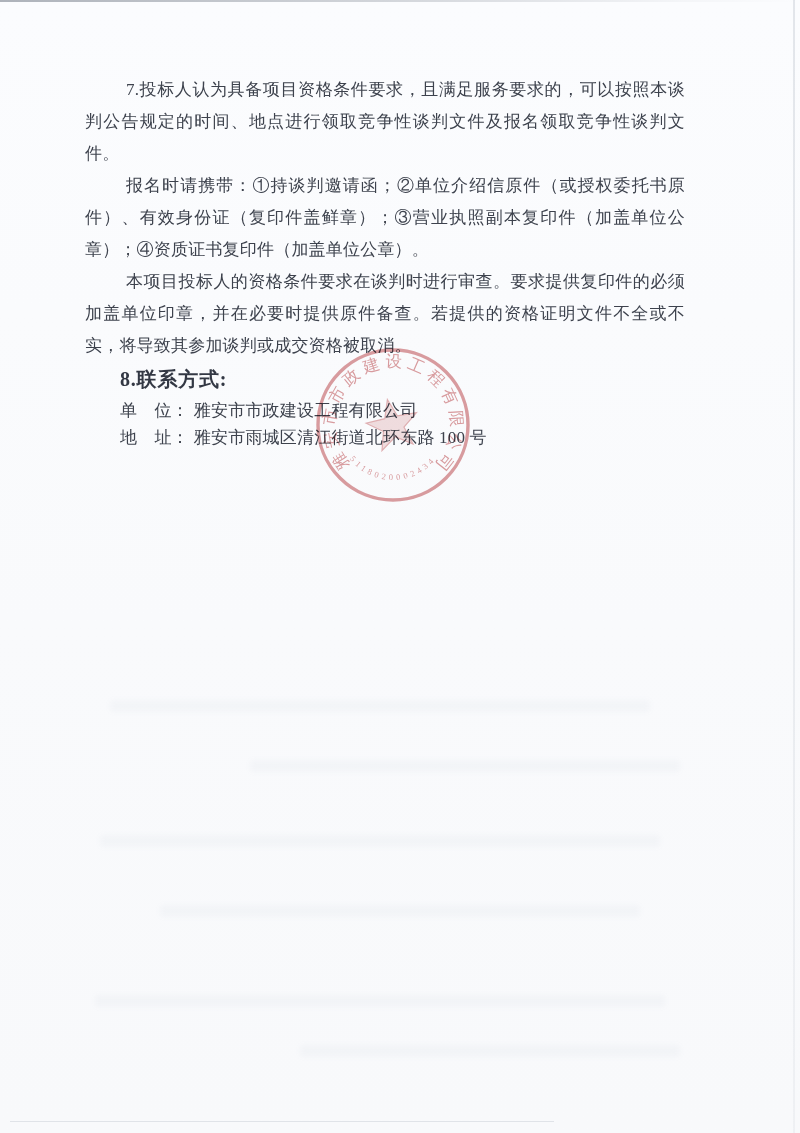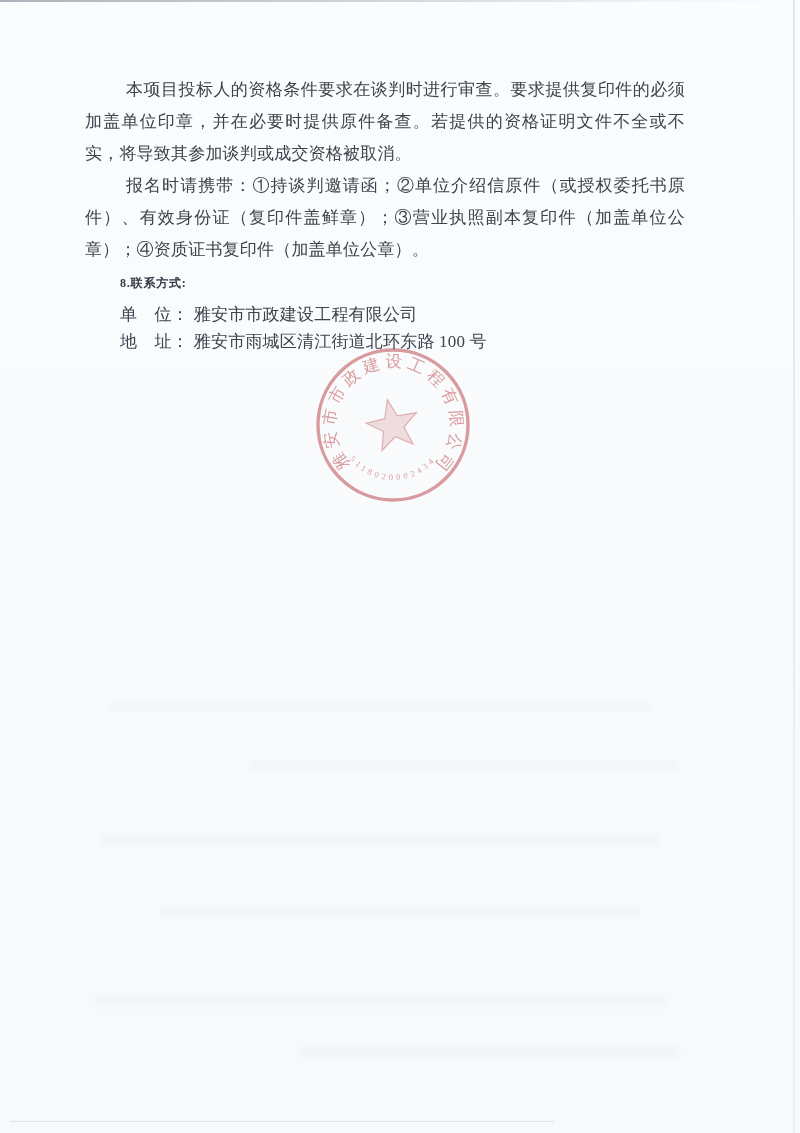--- a/index.html
+++ b/index.html
@@ -42,21 +42,21 @@
     text-align: justify;
     letter-spacing: 0.2px;
   }
   .doc-text p {
     margin: 0;
     text-indent: 41px;
   }
   .section-heading {
     margin: 1px 0 0 35px;
     font-weight: bold;
-    font-size: 12px;
+    font-size: 20px;
     line-height: 32px;
     color: #333844;
     letter-spacing: 0.8px;
   }
   .contact-list { margin: 0; }
   .contact-row {
     margin-left: 35px;
     line-height: 32px;
     white-space: nowrap;
   }
@@ -117,22 +117,23 @@
   <div class="bleed">
     <span class="b1"></span>
       <span class="b2"></span>
       <span class="b3"></span>
     <span class="b4"></span>
       <span class="b5"></span>
       <span class="b6"></span>
   </div>
 
   <div class="doc-text">
+    <p>7.投标人认为具备项目资格条件要求，且满足服务要求的，可以按照本谈判公告规定的时间、地点进行领取竞争性谈判文件及报名领取竞争性谈判文件。</p>
+    <p>报名时请携带：①持谈判邀请函；②单位介绍信原件（或授权委托书原件）、有效身份证（复印件盖鲜章）；③营业执照副本复印件（加盖单位公章）；④资质证书复印件（加盖单位公章）。</p>
     <p>本项目投标人的资格条件要求在谈判时进行审查。要求提供复印件的必须加盖单位印章，并在必要时提供原件备查。若提供的资格证明文件不全或不实，将导致其参加谈判或成交资格被取消。</p>
-    <p>报名时请携带：①持谈判邀请函；②单位介绍信原件（或授权委托书原件）、有效身份证（复印件盖鲜章）；③营业执照副本复印件（加盖单位公章）；④资质证书复印件（加盖单位公章）。</p>
 
     <div class="section-heading">8.联系方式:</div>
 
     <div class="contact-list">
       <div class="contact-row">
         <span class="contact-label">单　位：</span><span>雅安市市政建设工程有限公司</span>
       </div>
       <div class="contact-row">
         <span class="contact-label">地　址：</span><span>雅安市雨城区清江街道北环东路 100 号</span>
       </div>

